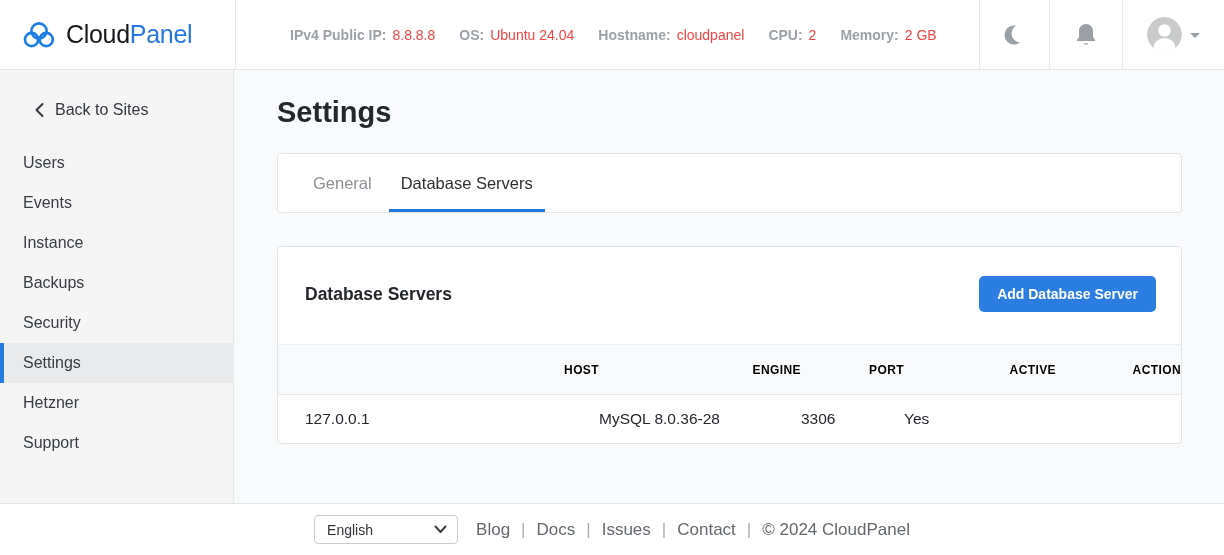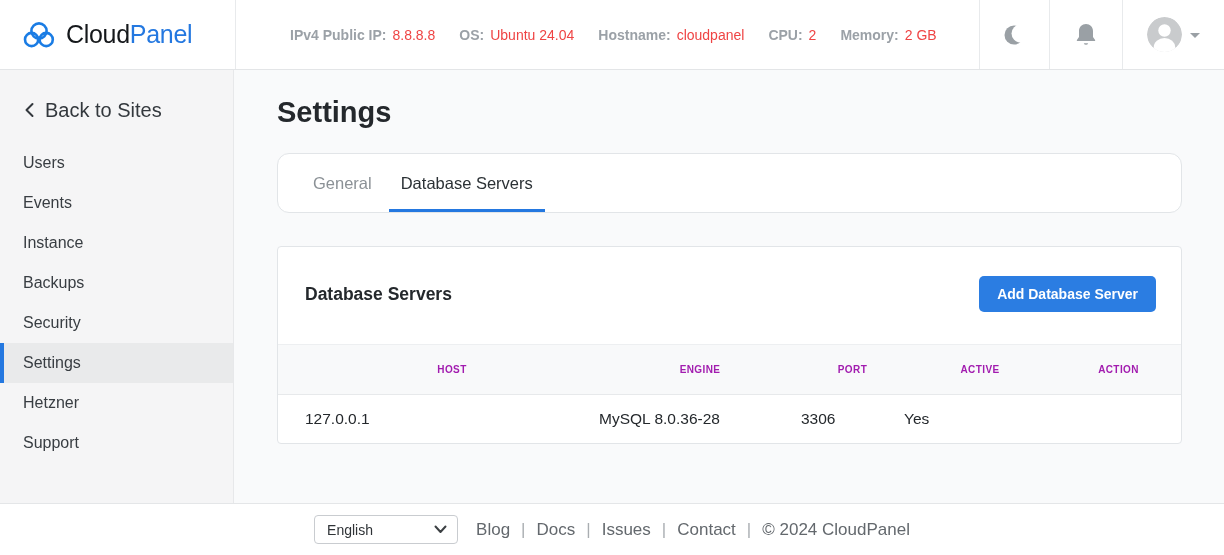--- a/index.html
+++ b/index.html
@@ -26,50 +26,50 @@
   .cell-moon { width:70px; }
   .cell-bell { width:73px; }
   .cell-avatar { width:102px; gap:8px; }
   .caret-down { width:0; height:0; border-left:5px solid transparent;
     border-right:5px solid transparent; border-top:5px solid #9aa0a5; margin-top:2px; }
 
   
   .middle { flex:1 1 auto; display:flex; min-height:0; }
   .sidebar { width:234px; flex:0 0 234px; background:#f5f5f6; border-right:1px solid #e7e8ea;
     padding-top:26px; }
-  .back-link { display:flex; align-items:center; gap:10px; padding-left:24px; height:28px;
-    font-size:20px; color:#33383d; cursor:pointer; }
+  .back-link { display:flex; align-items:center; gap:10px; padding-left:34px; height:28px;
+    font-size:16px; color:#33383d; cursor:pointer; }
   .side-list { list-style:none; margin-top:19px; }
   .side-item { height:40px; display:flex; align-items:center; padding-left:23px;
     font-size:16px; color:#383d42; cursor:pointer; }
   .side-item.active { background:#e9eaeb; border-left:4px solid var(--accent_blue,#2478e0);
     padding-left:19px; }
 
   main { flex:1 1 auto; background:#f9fafb; padding:27px 42px 0 43px; overflow:hidden; }
   .page-title { font-size:29px; font-weight:700; color:#24282c; line-height:31px; }
 
-  .tabs-card { margin-top:25px; background:#fff; border:1px solid #e2e5e8; border-radius:12px;
+  .tabs-card { margin-top:25px; background:#fff; border:1px solid #e2e5e8; border-radius:4px;
     height:60px; display:flex; align-items:stretch; padding-left:23px; gap:5px; }
   .tab { display:flex; align-items:center; padding:0 12px; font-size:16.5px; color:#8b9196;
     cursor:pointer; border-bottom:3px solid transparent; padding-top:3px; }
   .tab.active { color:#2b3135; font-weight:500; border-bottom-color:var(--accent_blue,#2478e0); }
 
   .card { margin-top:33px; background:#fff; border:1px solid #e2e5e8; border-radius:4px; }
   .card-header { display:flex; align-items:center; justify-content:space-between;
     padding:29px 25px 32px 27px; }
   .card-title { font-size:17.5px; font-weight:700; color:#24282c; }
   .btn-primary { background:var(--button_blue,#2b7de2); color:#fff; border:none;
     border-radius:5px; font-family:inherit; font-size:14px; font-weight:700;
     padding:0 18px; height:36px; cursor:pointer; }
 
   table { width:100%; border-collapse:collapse; table-layout:fixed; }
   col.c1{width:321px;} col.c2{width:202px;} col.c3{width:103px;} col.c4{width:152px;}
   thead th { background:#f8f9fa; border-top:1px solid #edeff1; border-bottom:1px solid #e7e9eb;
-    height:50px; text-align:center; font-size:10px; font-weight:700; letter-spacing:0.4px;
-    color:#a21caf; text-transform:uppercase; }
+    height:50px; text-align:right; font-size:12px; font-weight:700; letter-spacing:0.4px;
+    color:#000000; text-transform:uppercase; }
   tbody td { height:48px; text-align:left; font-size:15.5px; color:#24282c; }
   th:first-child, td:first-child { padding-left:27px; }
 
   
   footer { height:52px; flex:0 0 52px; background:#fff; border-top:1px solid #e4e6e8;
     display:flex; align-items:center; justify-content:center; gap:18px; }
   .select-wrap { position:relative; width:144px; }
   .select-wrap select { width:100%; height:29px; appearance:none; -webkit-appearance:none;
     background:#fff; border:1px solid #c9ccd0; border-radius:4px; padding:0 28px 0 12px;
     font-family:inherit; font-size:14px; color:#2f3337; cursor:pointer; }

